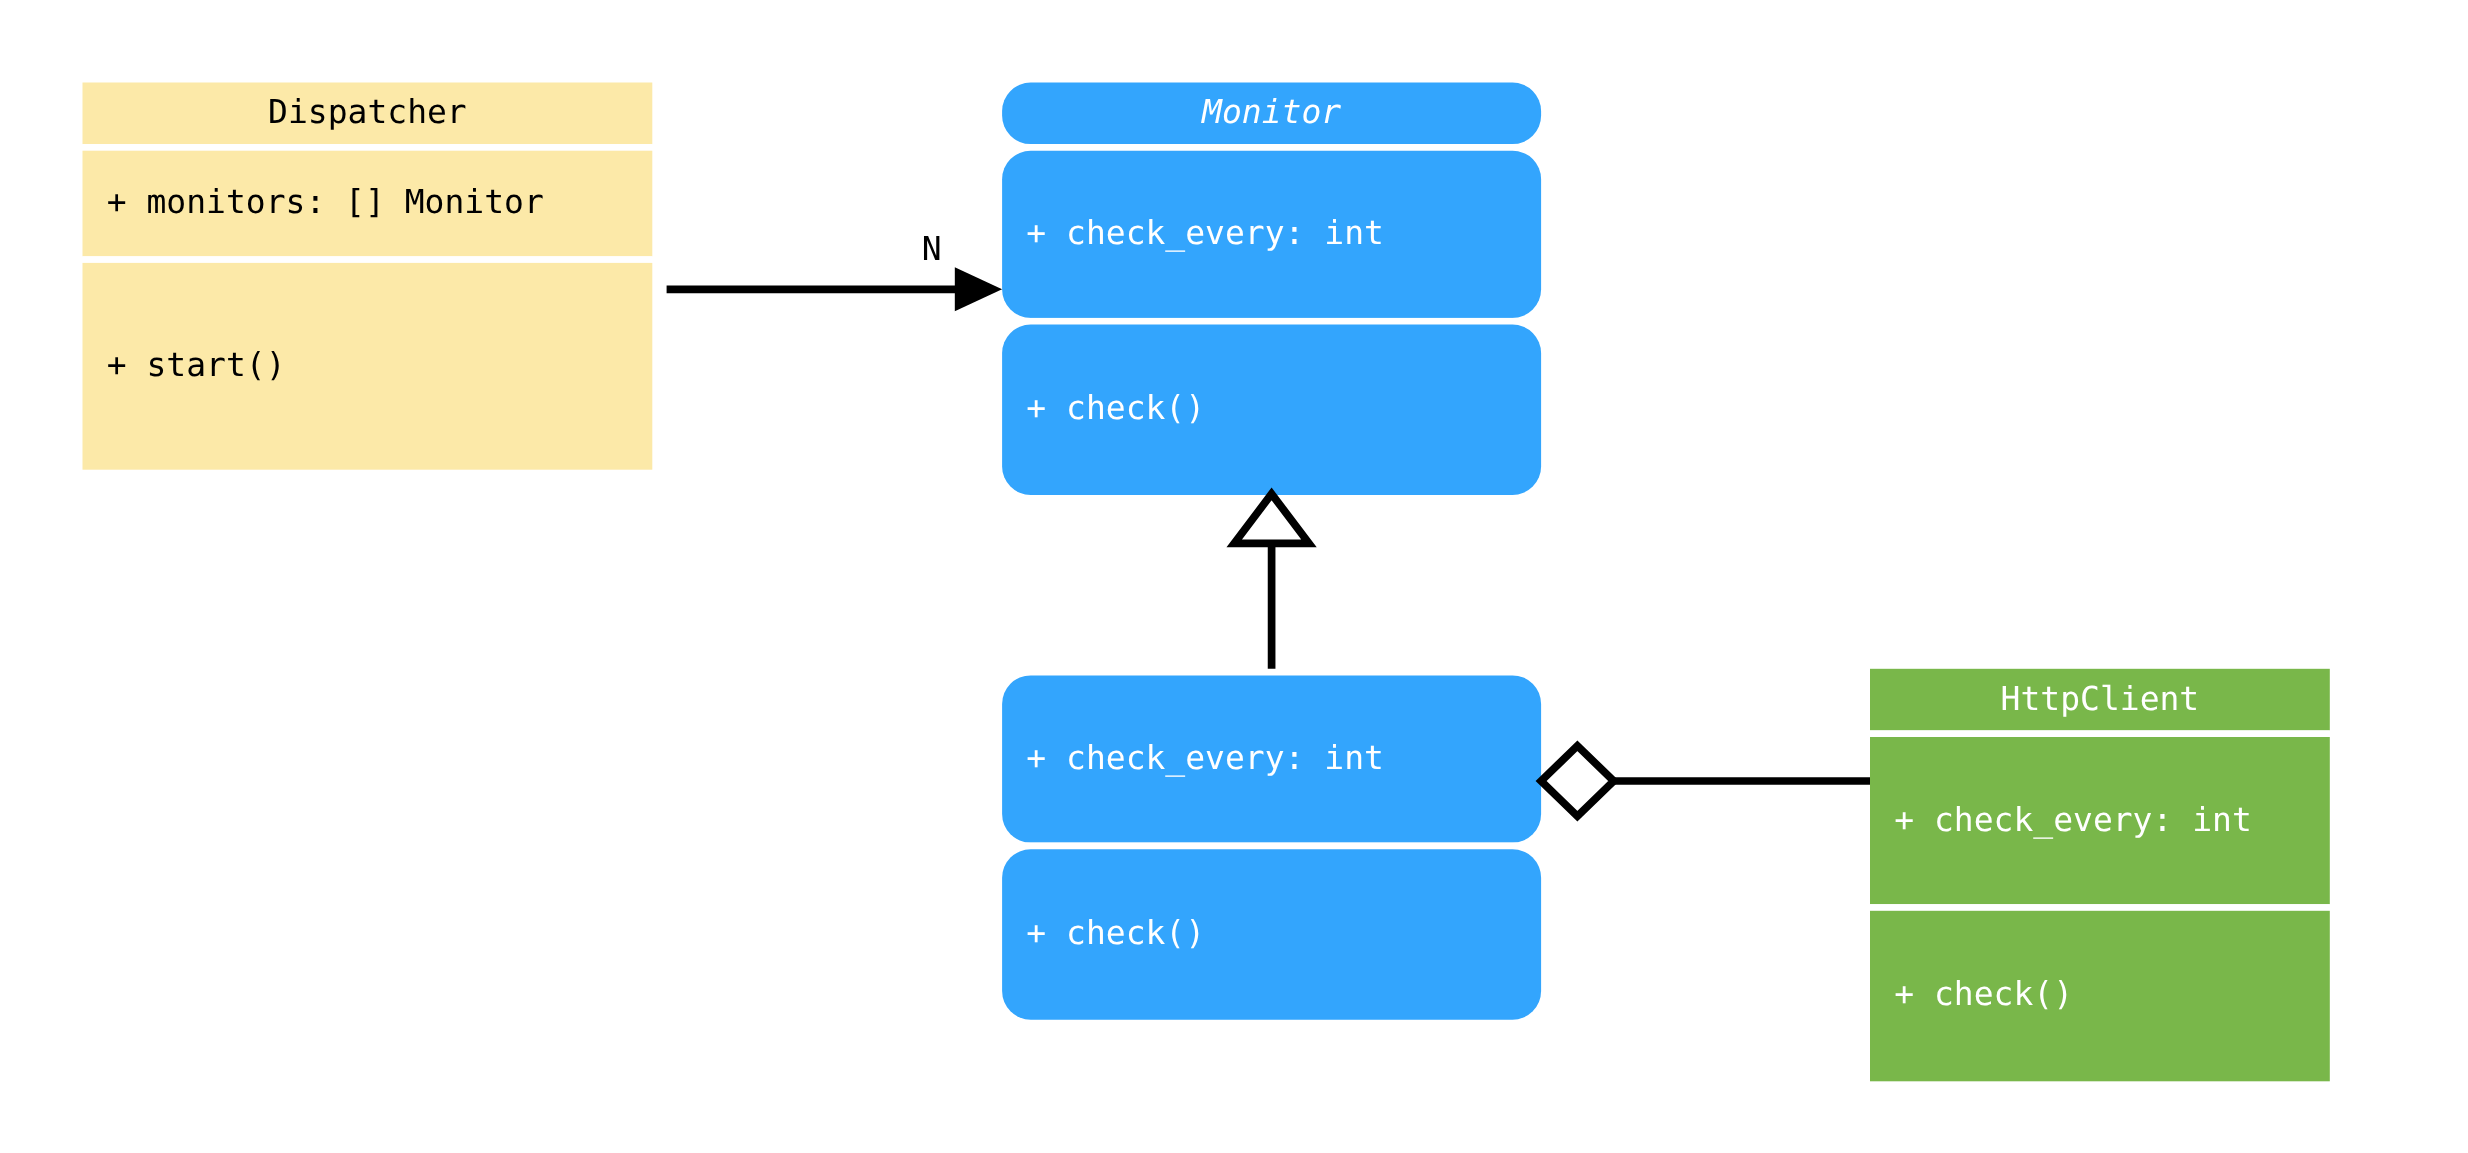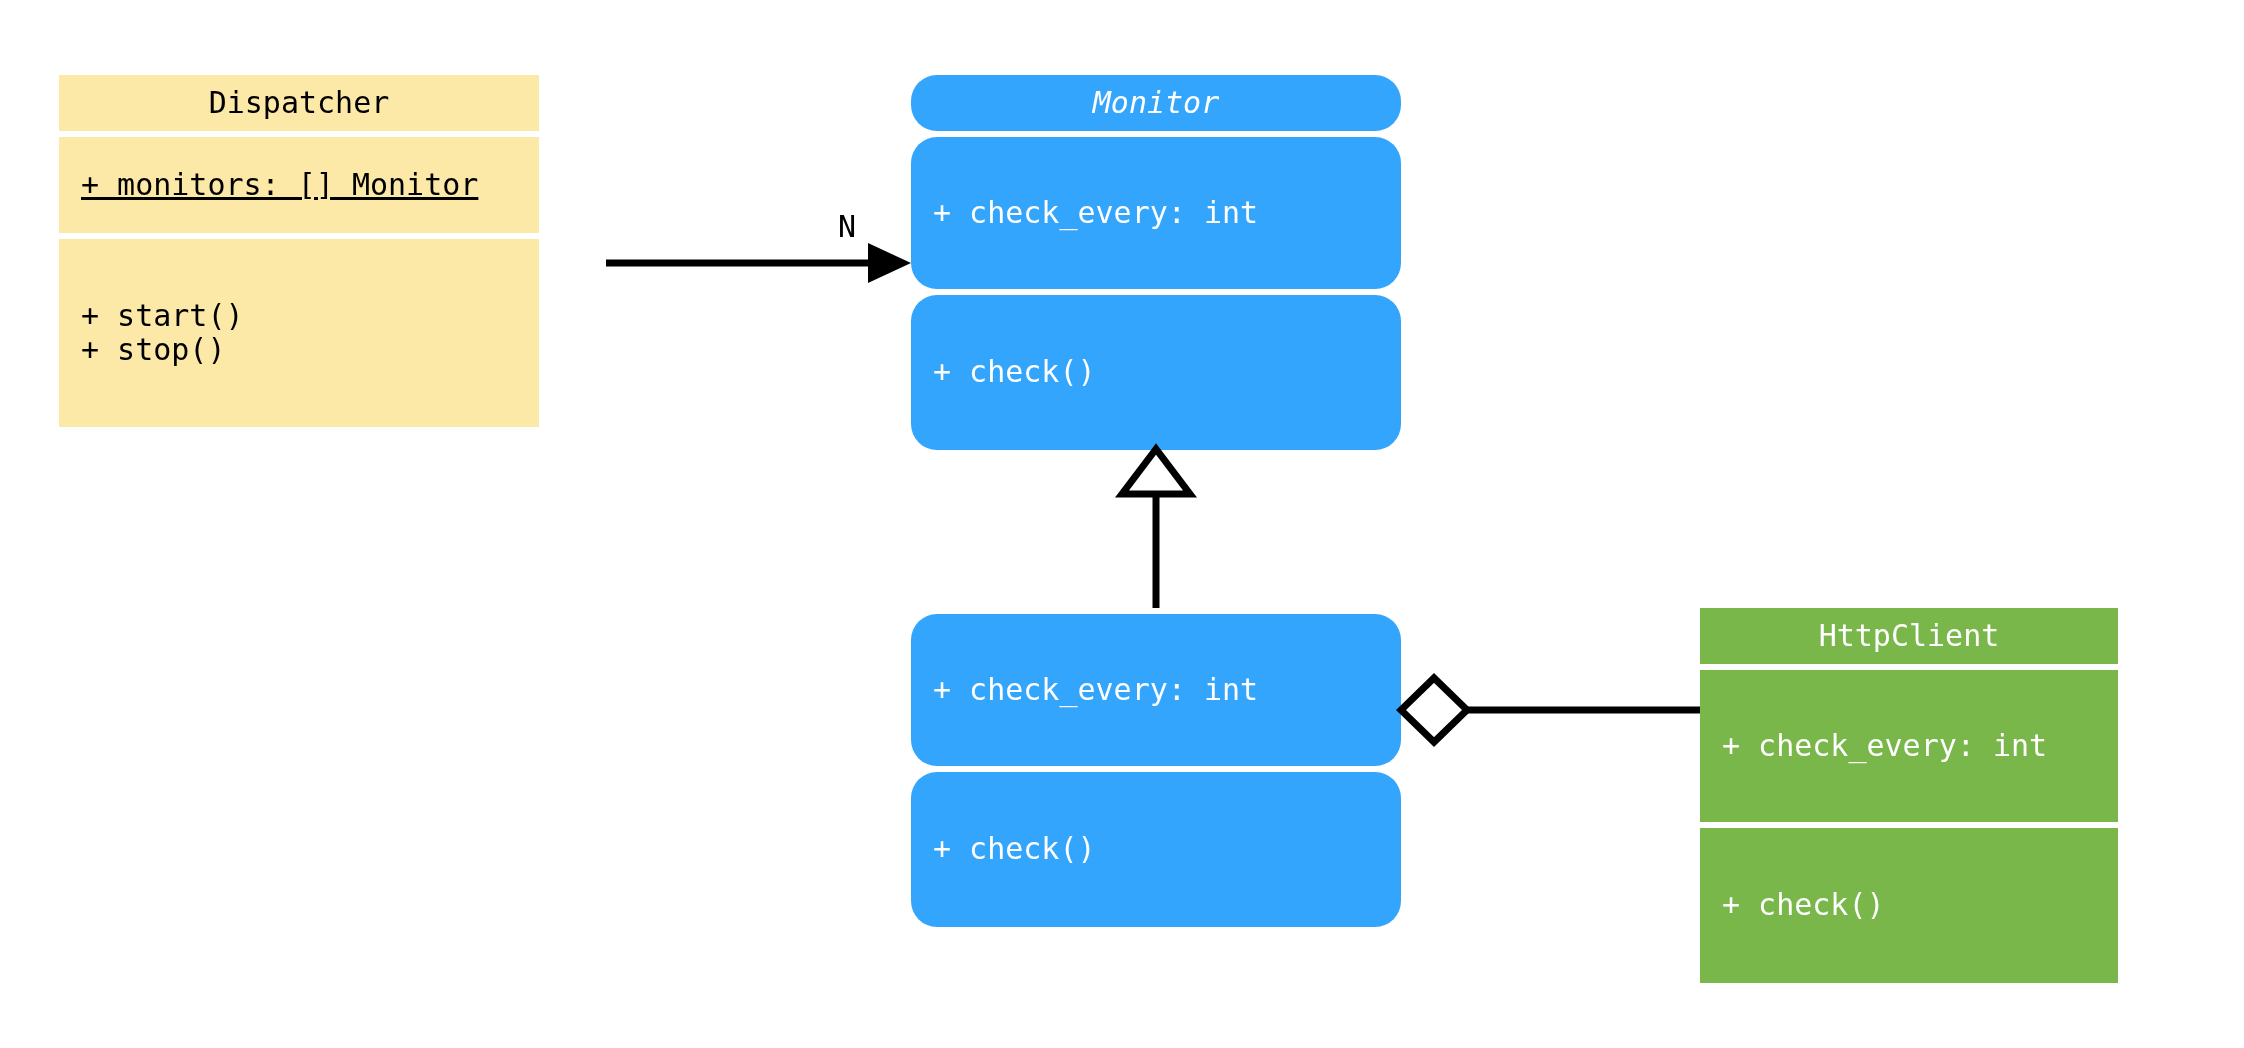--- a/index.html
+++ b/index.html
@@ -86,32 +86,31 @@
     font-size: 30px;
     color: #000000;
     line-height: 1;
   }
 </style>
 </head>
 <body>
 
 <div id="canvas">
 
-  <div class="uml-class theme-yellow" style="left:59px; top:75px; width:480px;">
+  <div class="uml-class theme-yellow" style="left:75px; top:75px; width:518px;">
     <div class="compartment title-bar" style="height:56px;">
       <span>Dispatcher</span>
     </div>
     <div class="divider"></div>
-    <div class="compartment members" style="height:96px;text-decoration:underline;">
+    <div class="compartment members" style="height:96px;">
       <div class="member-row">+ monitors: [] Monitor</div>
     </div>
     <div class="divider"></div>
     <div class="compartment members" style="height:188px;">
       <div class="member-row">+ start()</div>
-      <div class="member-row">+ stop()</div>
     </div>
   </div>
 
   <div class="uml-class theme-blue" style="left:911px; top:75px; width:490px;">
     <div class="compartment title-bar" style="height:56px;">
       <span class="abstract-title">Monitor</span>
     </div>
     <div class="divider"></div>
     <div class="compartment members" style="height:152px;">
       <div class="member-row">+ check_every: int</div>

